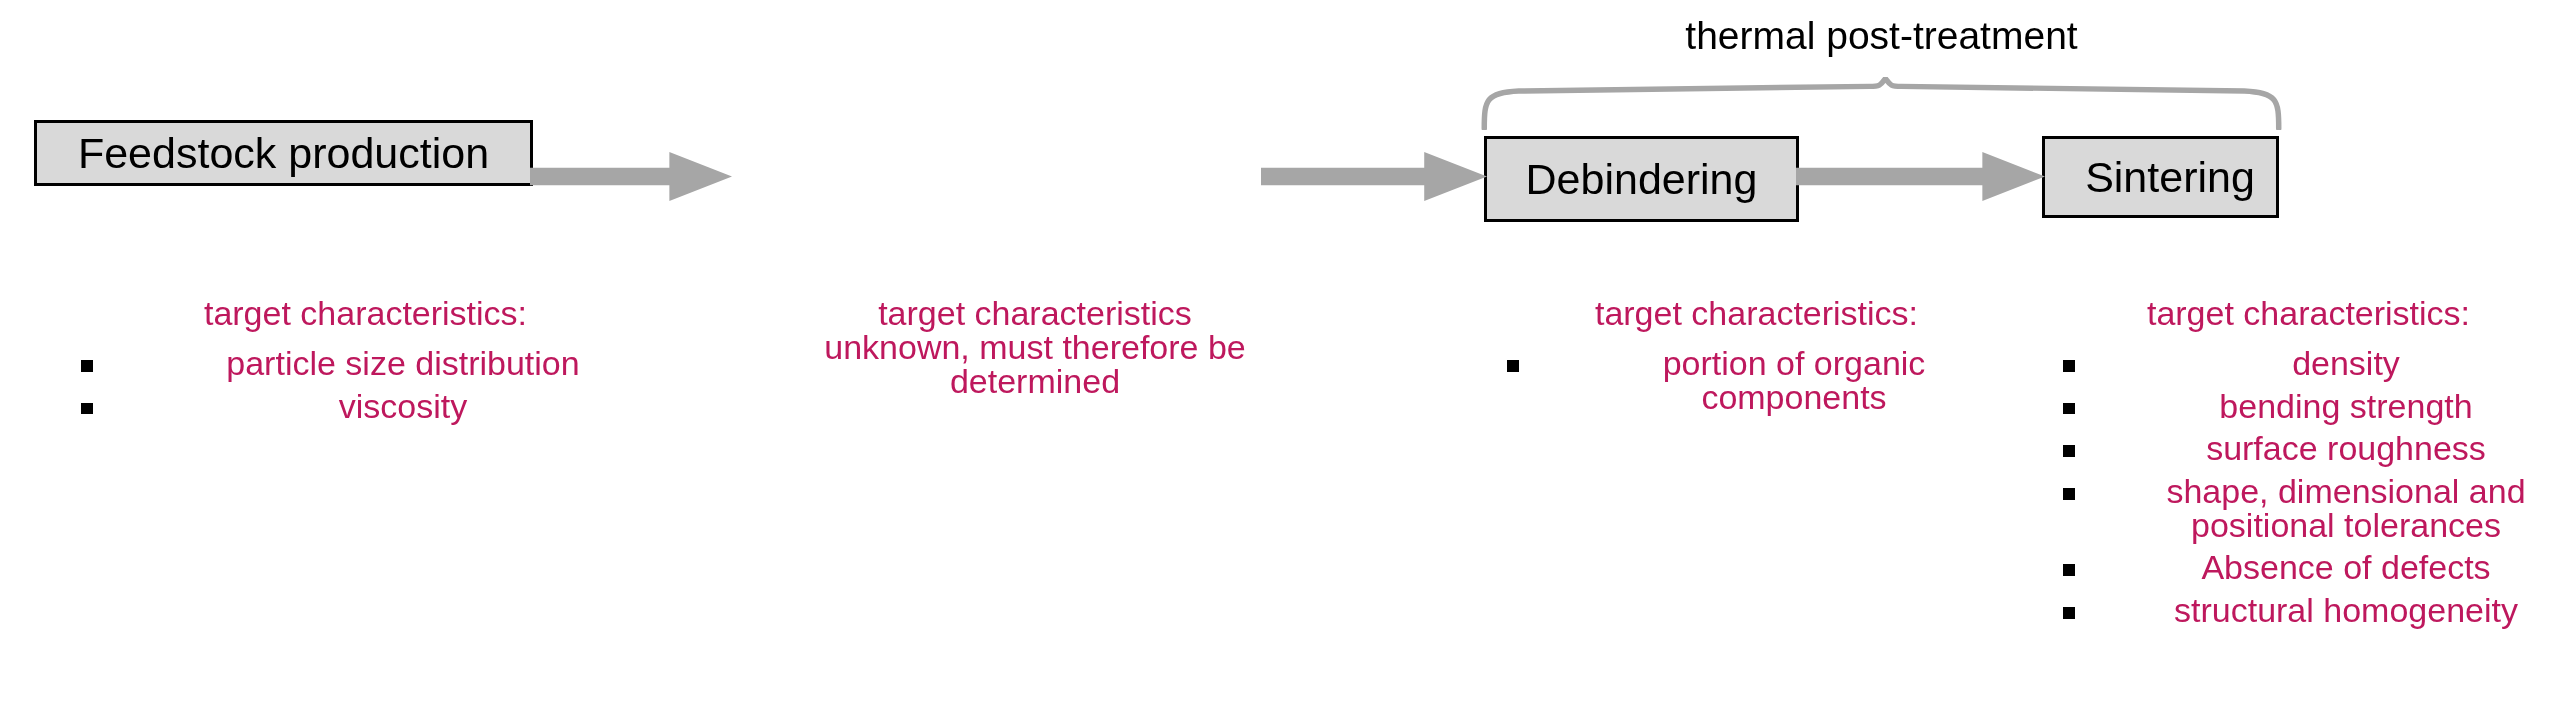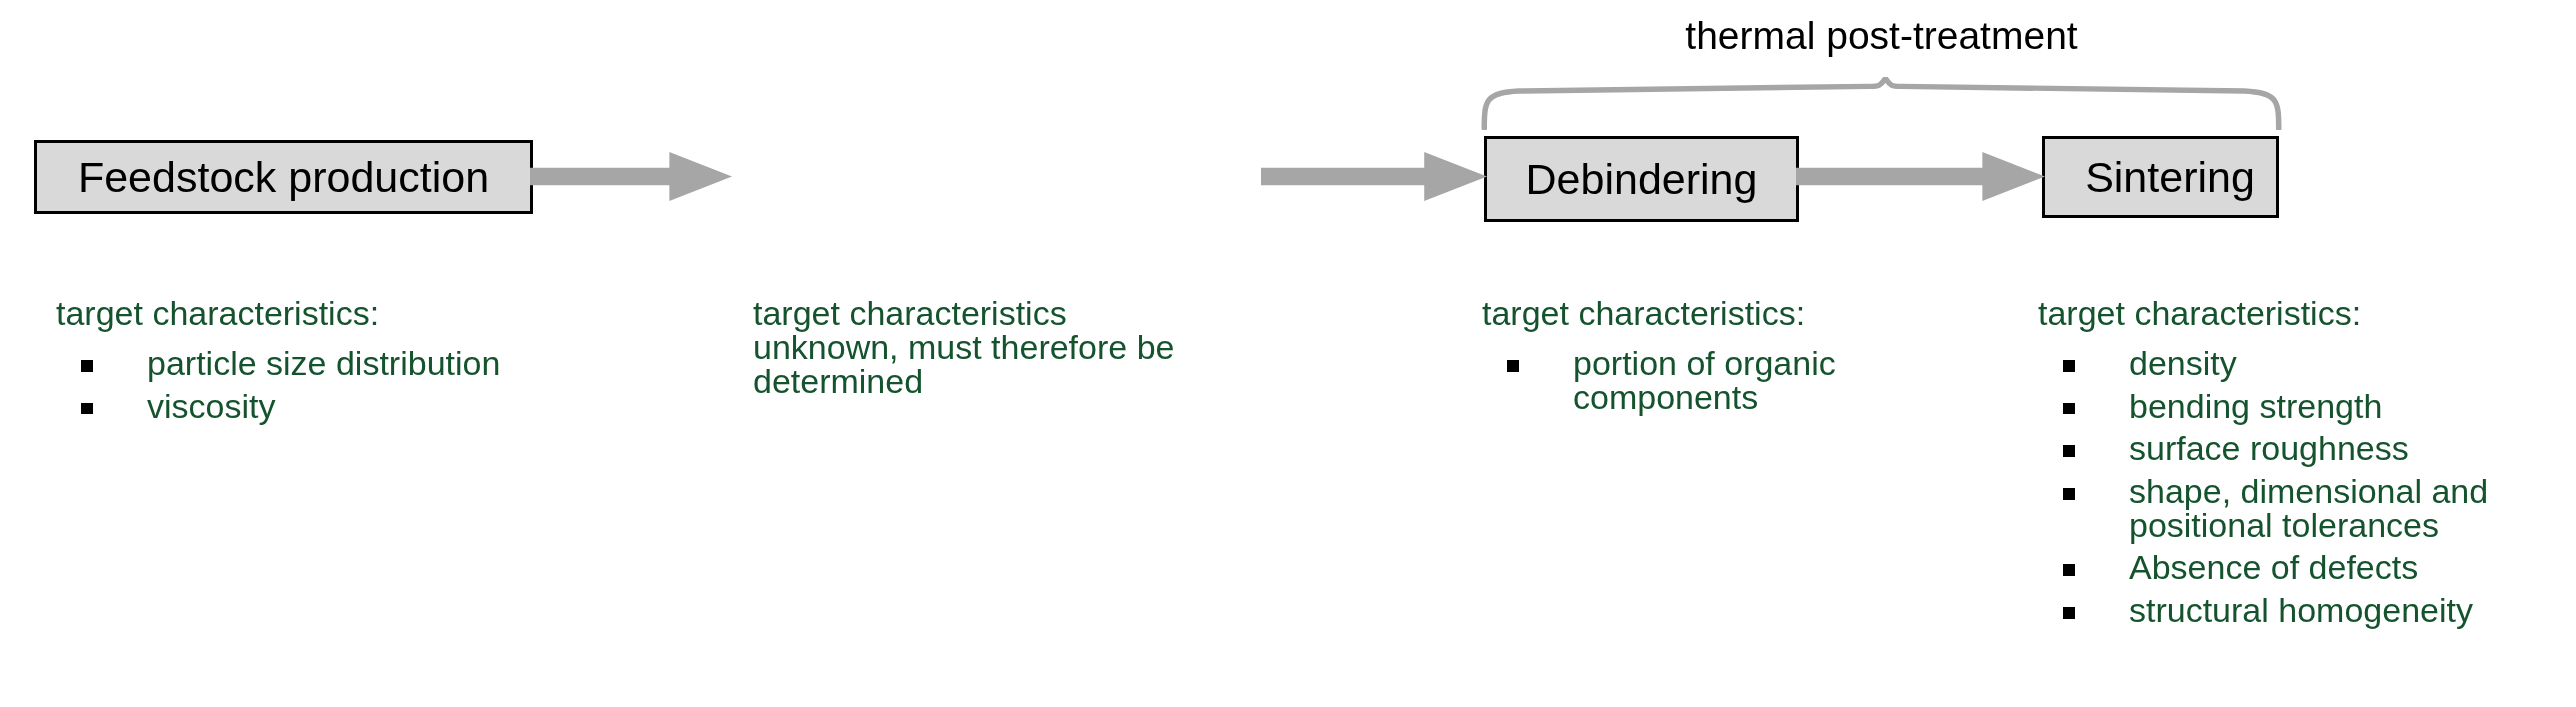--- a/index.html
+++ b/index.html
@@ -29,21 +29,21 @@
     align-items: center;
     justify-content: center;
     text-align: center;
     font-size: 43px;
     line-height: 1.18;
     color: #000000;
     letter-spacing: 0px;
   }
   .pbox .lbl { display: block; }
 
-  #box-feedstock { left: 34px;   top: 140px; width: 499px; height: 74px; }
+  #box-feedstock { left: 34px;   top: 120px; width: 499px; height: 66px; }
   #box-greenpart { left: 729px;  top: 110px; width: 535px; height: 131px; }
   #box-debindering { left: 1484px; top: 136px; width: 315px; height: 86px; }
   #box-sintering { left: 2042px; top: 136px; width: 237px; height: 82px; padding-left: 19px; }
 
   
   .arrow {
     position: absolute;
     height: 49px;
   }
   .arrow svg { display: block; width: 100%; height: 100%; }
@@ -71,21 +71,22 @@
     font-size: 39px;
     color: #000000;
     white-space: nowrap;
   }
 
   
   .col {
     position: absolute;
     font-size: 34px;
     line-height: 1.0;
-    color: #14532d;
+    color: #be185d;
+    text-align: center;
   }
   .col-head {
     display: block;
     margin-bottom: 8.6px;
     white-space: pre-line;
   }
   .col-list {
     list-style: none;
     margin: 16px;
     padding: 0;

